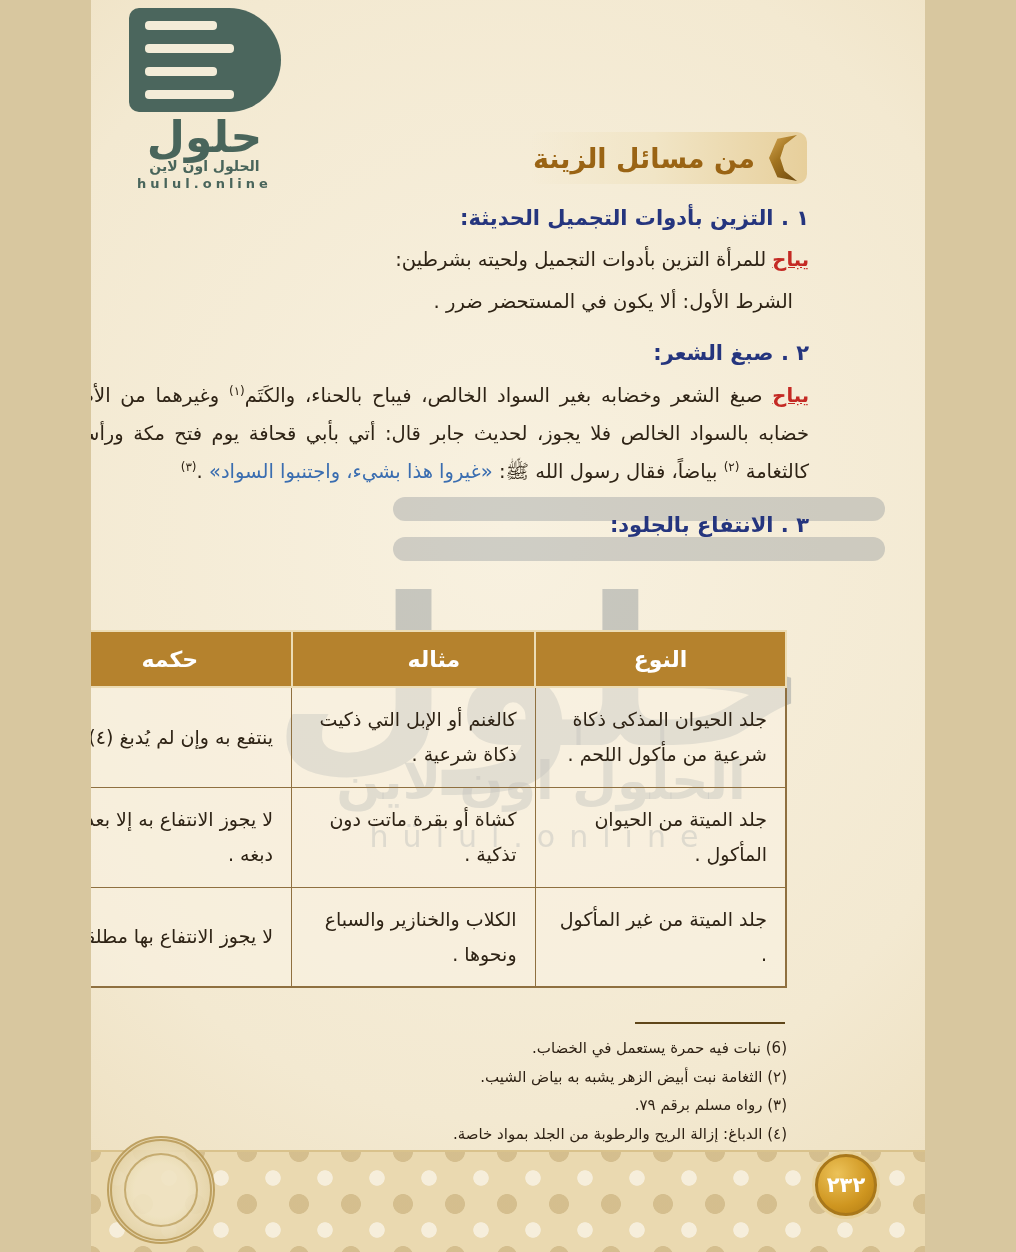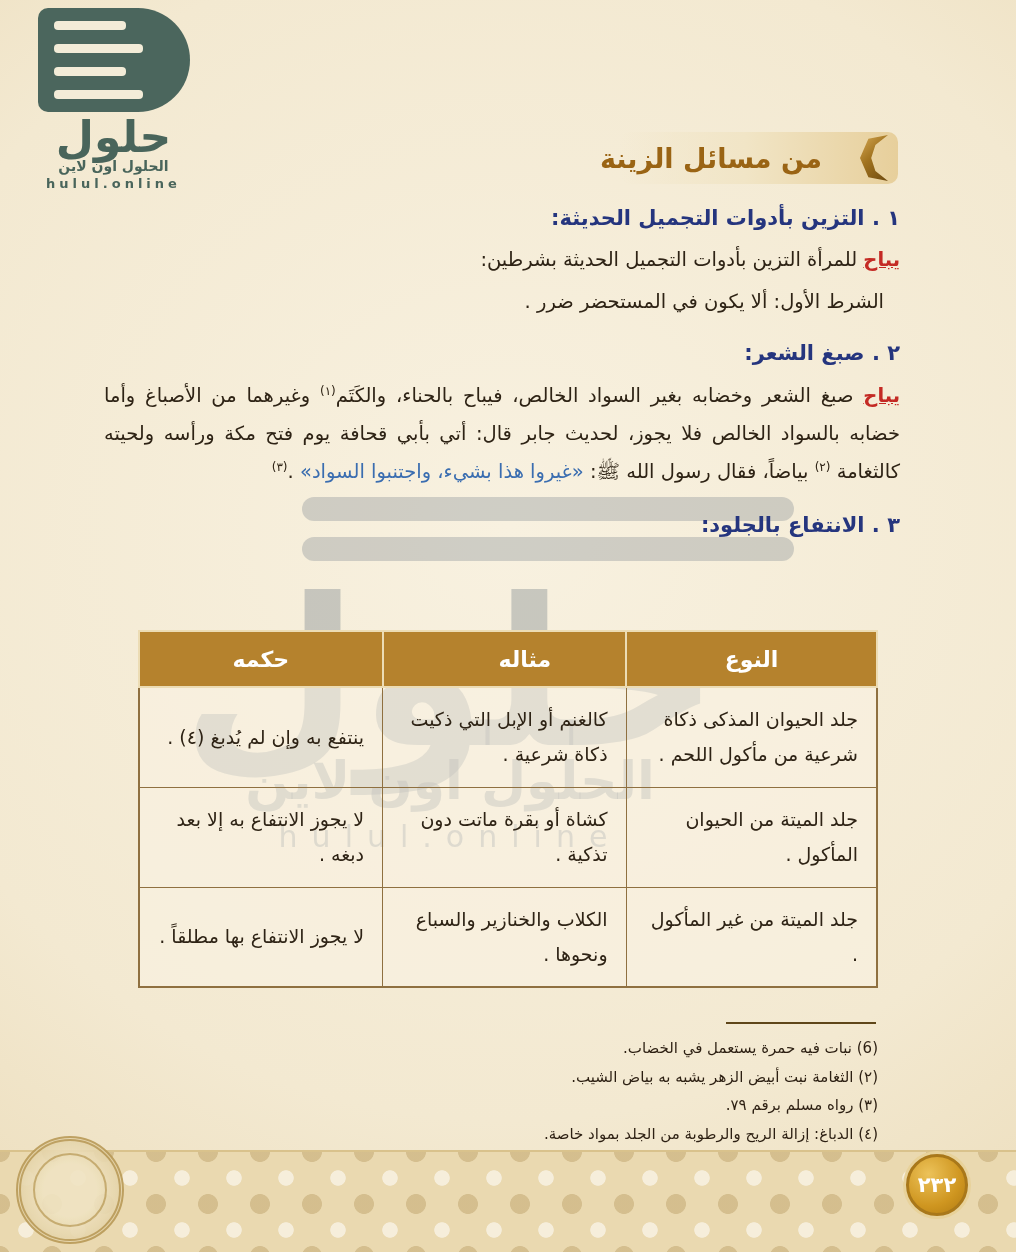--- a/index.html
+++ b/index.html
@@ -1,40 +1,40 @@
 <!DOCTYPE html>
 <html lang="ar" dir="rtl"><head>
 <meta charset="utf-8">
 <style>
   * { margin:0; padding:0; box-sizing:border-box; }
   html,body { background:#d8c79f; }
   body { font-family:"DejaVu Sans", sans-serif; }
 
   .page {
-    position:relative; width:1016px; height:1252px; margin:0 auto; overflow:hidden;
+    position:relative; width:834px; height:1252px; margin:0 auto; overflow:hidden;
     direction:rtl;
     background: radial-gradient(125% 95% at 50% 42%, #f8f1e0 0%, #f3e9d1 50%, #e9d8b2 85%, #ddc89c 100%);
   }
 
   
   .logo { position:absolute; top:8px; left:16px; width:195px; text-align:center; color:#49655b; z-index:3; }
   .logo-book { direction:ltr; margin:0 auto; width:152px; height:104px; background:#4b665d;
     border-radius:10px 52px 52px 10px; padding:13px 30px 13px 16px;
     display:flex; flex-direction:column; justify-content:space-between; }
   .logo-book .stripe { height:9px; background:#f3ecd8; border-radius:4px; width:68%; }
   .logo-book .stripe.s2 { width:84%; }
   .logo-title { font-size:44px; font-weight:bold; line-height:1.05; margin-top:2px; }
   .logo-sub { font-size:14px; font-weight:bold; margin-top:-2px; }
   .logo-domain { font-size:13px; letter-spacing:4px; direction:ltr; font-weight:bold; margin-top:2px; }
 
   
   .banner { position:absolute; top:132px; right:118px; width:278px; height:52px; z-index:3;
     display:flex; align-items:center; padding:0 10px;
     background:linear-gradient(270deg, #e7cf9b 0%, #f1e5c6 55%, rgba(241,229,198,0) 100%);
-    border-radius:10px;gap:24px; }
+    border-radius:10px; }
   .banner-ornament { width:28px; height:46px; margin-left:14px; flex:0 0 auto;
     background:linear-gradient(135deg,#d6a955 0%, #a1731f 45%, #6e4a10 100%);
     clip-path:polygon(100% 0, 30% 8%, 0 50%, 30% 92%, 100% 100%, 55% 78%, 40% 50%, 55% 22%); }
   .banner-title { font-size:27px; font-weight:bold; color:#9a6414; white-space:nowrap; }
 
   
   .wm-bars { position:absolute; top:497px; left:302px; width:492px; z-index:1; pointer-events:none; }
   .wm-bar { height:24px; border-radius:12px; background:rgba(130,138,146,0.34); margin-bottom:16px; }
   .watermark { position:absolute; top:572px; left:58px; width:784px; text-align:center;
     z-index:1; pointer-events:none; }
@@ -120,21 +120,21 @@
 
   <div class="watermark">
     <div class="wm-title">حلول</div>
     <div class="wm-sub">الحلول اون لاين</div>
     <div class="wm-domain">hülul.online</div>
   </div>
 
   <div class="content">
 
     <h2 class="sec-heading">١ . التزين بأدوات التجميل الحديثة:</h2>
-    <p class="line"><span class="kw">يباح</span><span> للمرأة التزين بأدوات التجميل الحديثة بشرطين:</span></p>
+    <p class="line"><span class="kw">يباح</span><span> للمرأة التزين بأدوات التجميل ولحيته بشرطين:</span></p>
     <p class="line cond">الشرط الأول: ألا يكون في المستحضر ضرر .</p>
 
     <h2 class="sec-heading mt">٢ . صبغ الشعر:</h2>
     <p class="para"><span class="kw">يباح</span><span> صبغ الشعر وخضابه بغير السواد الخالص، فيباح بالحناء، والكَتَم</span><sup class="ref">(١)</sup><span> وغيرهما من الأصباغ وأما خضابه بالسواد الخالص فلا يجوز، لحديث جابر قال: أتي بأبي قحافة يوم فتح مكة ورأسه ولحيته كالثغامة </span><sup class="ref">(٢)</sup><span> بياضاً، فقال رسول الله ﷺ: </span><span class="quote">«غيروا هذا بشيء، واجتنبوا السواد»</span><span> .</span><sup class="ref">(٣)</sup></p>
 
     <h2 class="sec-heading mt">٣ . الانتفاع بالجلود:</h2>
   </div>
 
   <table class="rules-table">
     <thead>

